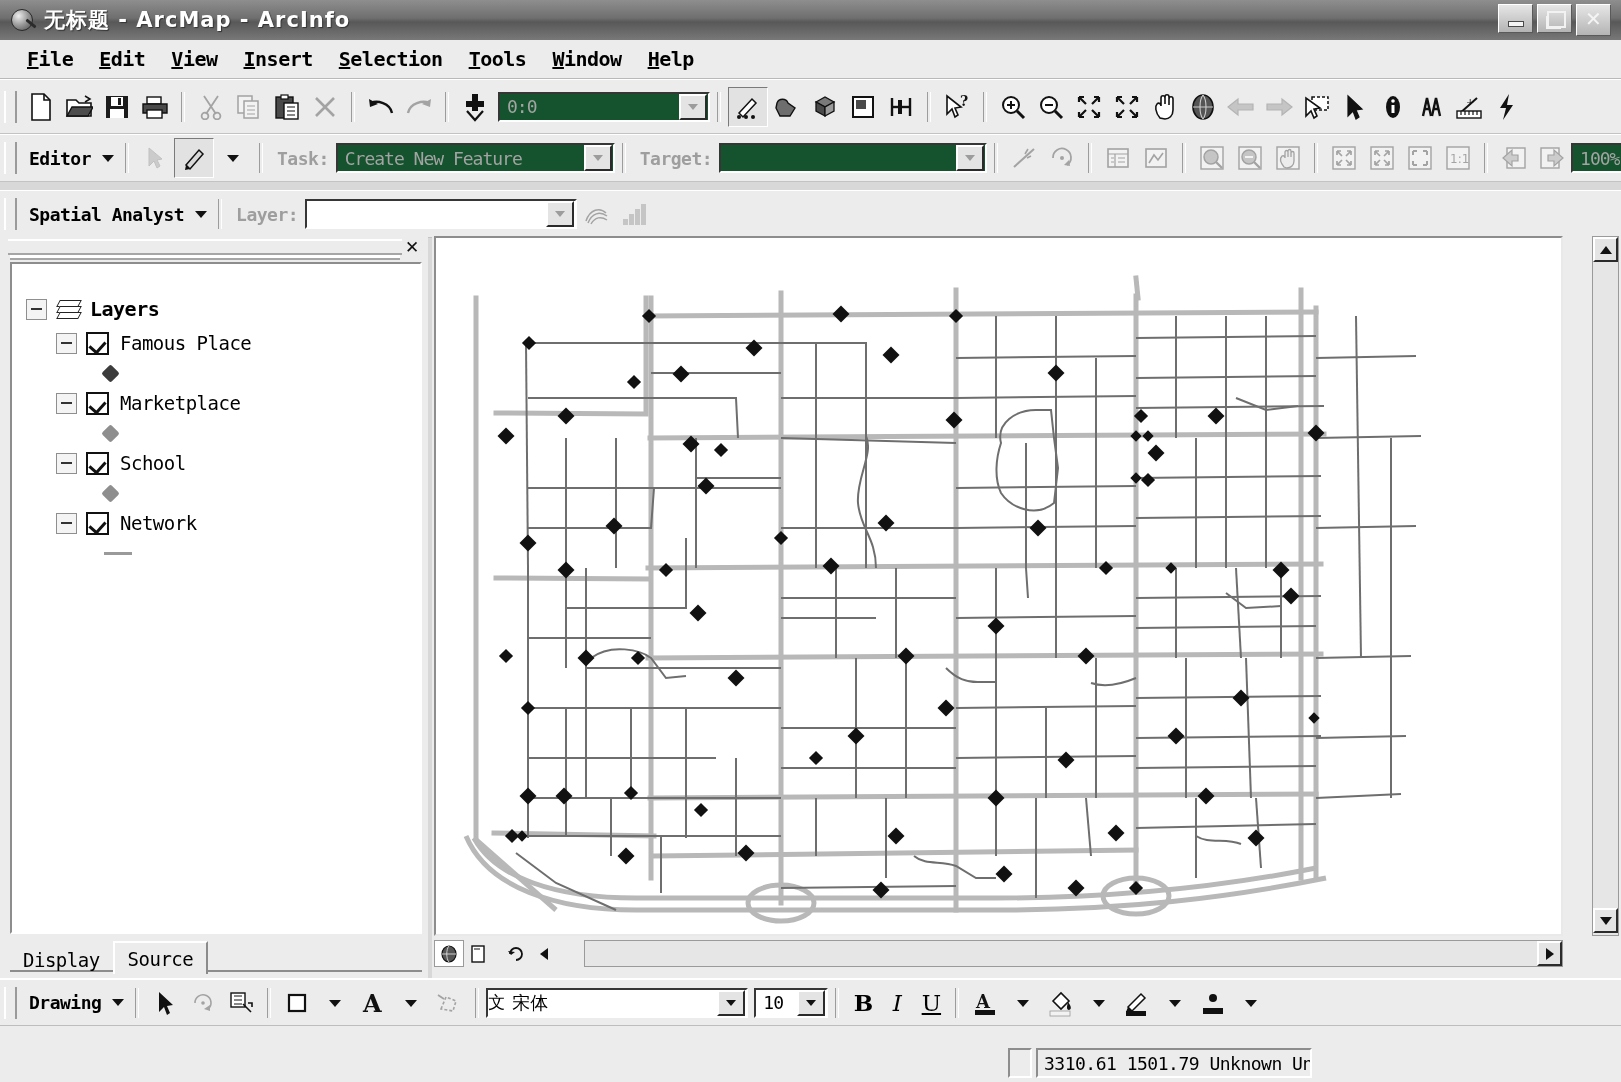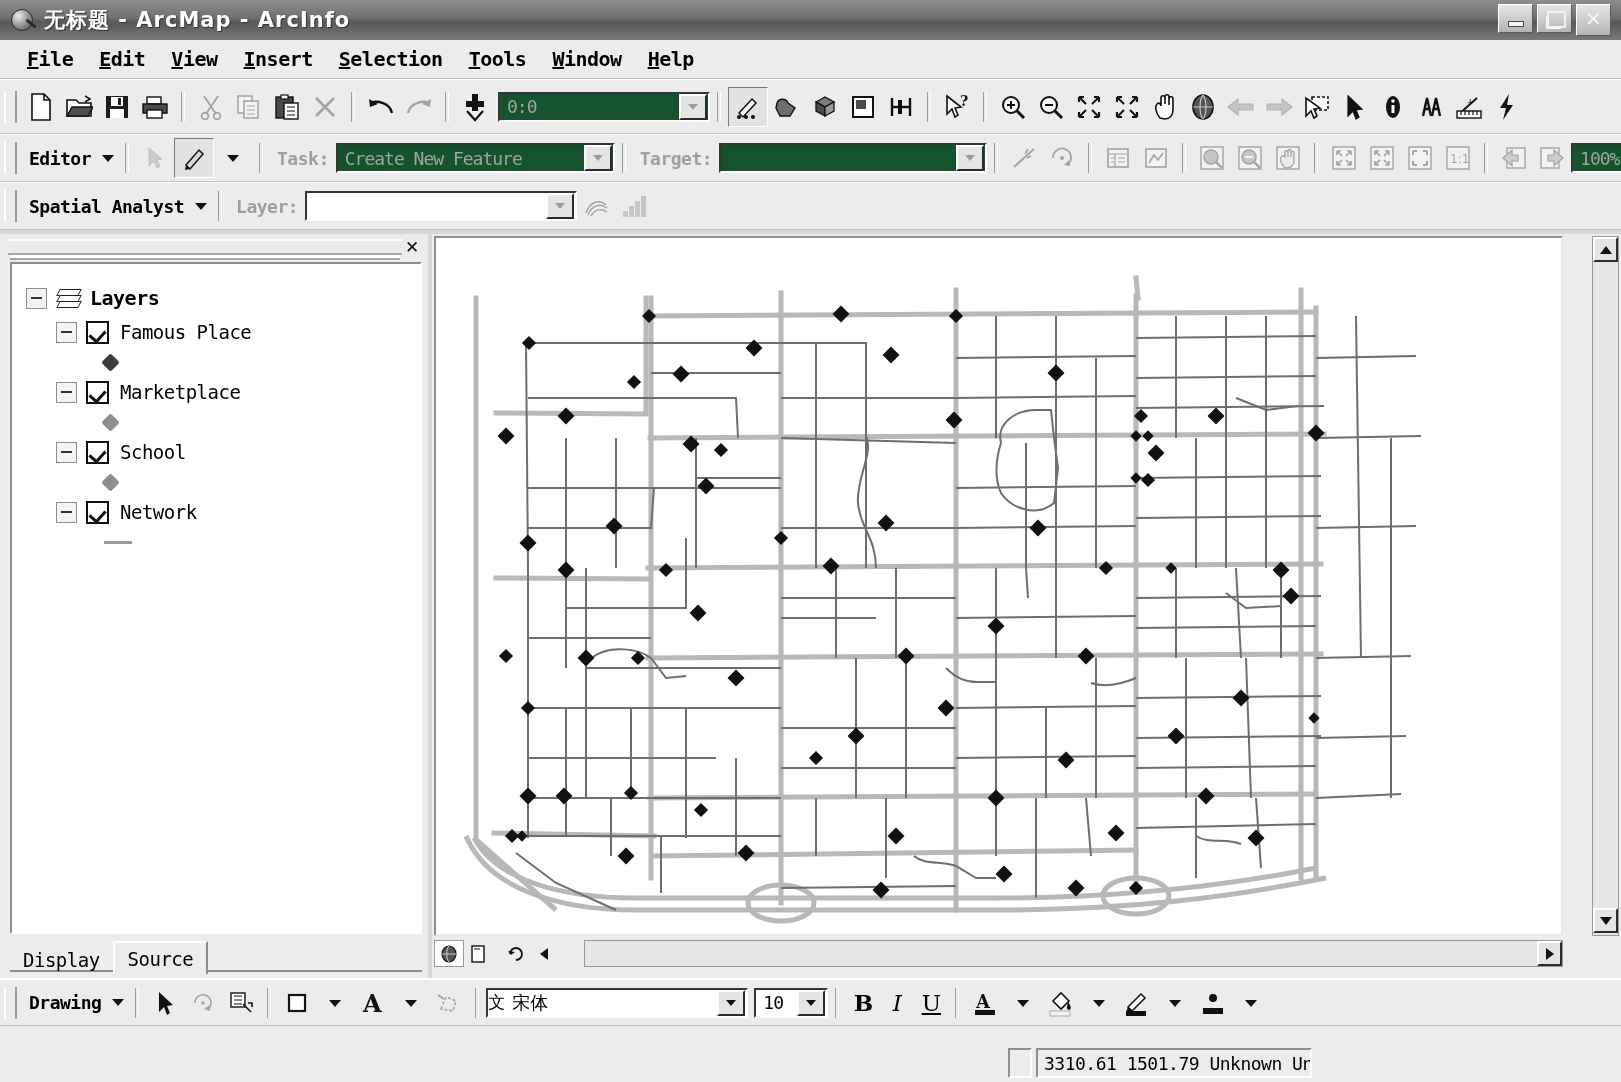--- a/index.html
+++ b/index.html
@@ -40,21 +40,21 @@
     box-sizing:border-box;}
   .menubar .mi{font-size:20px;padding:2px 13px;white-space:nowrap;
     font-family:"DejaVu Sans Mono","Liberation Mono",monospace;font-weight:bold;letter-spacing:-0.5px;}
   .menubar .mi u{text-decoration:underline;}
 
   
   .toolbar{position:absolute;left:0;background:#ececec;box-sizing:border-box;
     display:flex;align-items:center;border-bottom:1px solid #c3c3c3;}
   .tbar1{top:79px;width:1621px;height:55px;border-top:1px solid #fff;}
   .tbar2{top:134px;width:1621px;height:48px;border-top:1px solid #fff;}
-  .tbar3{top:182px;width:1621px;height:48px;border-top:1px solid #fff;}
+  .tbar3{top:190px;width:1621px;height:48px;border-top:1px solid #fff;}
   .grip{width:9px;height:32px;margin:0 5px 0 4px;flex:0 0 auto;
     border-left:2px solid #fff;border-right:2px solid #9a9a9a;}
   .sep{width:2px;height:30px;margin:0 7px;flex:0 0 auto;
     border-left:1px solid #9c9c9c;border-right:1px solid #fefefe;}
   .tbtn{width:38px;height:38px;flex:0 0 auto;display:flex;align-items:center;justify-content:center;
     position:relative;}
   .tbtn.pressed{border:1px solid #8a8a8a;border-top-color:#7a7a7a;border-left-color:#7a7a7a;
     border-bottom-color:#fff;border-right-color:#fff;background:#e2e2e2;}
   .tbtn svg{display:block;}
   .tbtn.dis svg{opacity:.33;}
@@ -85,21 +85,21 @@
     box-sizing:border-box;}
   .toc-titlebar{position:absolute;left:2px;top:2px;width:424px;height:22px;display:flex;align-items:center;}
   .toc-grip{flex:1 1 auto;height:12px;margin-left:6px;
     border-top:2px solid #fff;border-bottom:2px solid #a6a6a6;
     box-shadow:0 5px 0 -2px #fff, 0 7px 0 -2px #a6a6a6;}
   .toc-close{width:20px;height:19px;margin-right:4px;display:flex;align-items:center;justify-content:center;
     font-family:"DejaVu Sans","Liberation Sans",sans-serif;font-weight:bold;font-size:17px;color:#111;}
   .toc-body{position:absolute;left:10px;top:28px;width:412px;height:672px;background:#fff;
     border:2px solid #8d8d8d;border-right-color:#fff;border-bottom-color:#fff;box-sizing:border-box;
     overflow:hidden;}
-  .tree{padding:17px 0 0 14px;}
+  .tree{padding:28px 0 0 14px;}
   .trow{display:flex;align-items:center;height:34px;white-space:nowrap;}
   .expander{width:19px;height:19px;border:1px solid #8f8f8f;background:#f4f4f4;
     display:flex;align-items:center;justify-content:center;flex:0 0 auto;margin-right:9px;}
   .expander i{width:11px;height:2px;background:#333;display:block;}
   .chk{width:23px;height:23px;border:2px solid #111;background:#fff;flex:0 0 auto;margin-right:11px;
     position:relative;box-sizing:border-box;}
   .chk:after{content:"";position:absolute;left:4px;top:4px;width:8px;height:12px;
     border:solid #111;border-width:0 3px 3px 0;transform:rotate(42deg);}
   .tlabel2{font-family:"DejaVu Sans Mono","Liberation Mono",monospace;font-size:19px;
     letter-spacing:-0.5px;}

